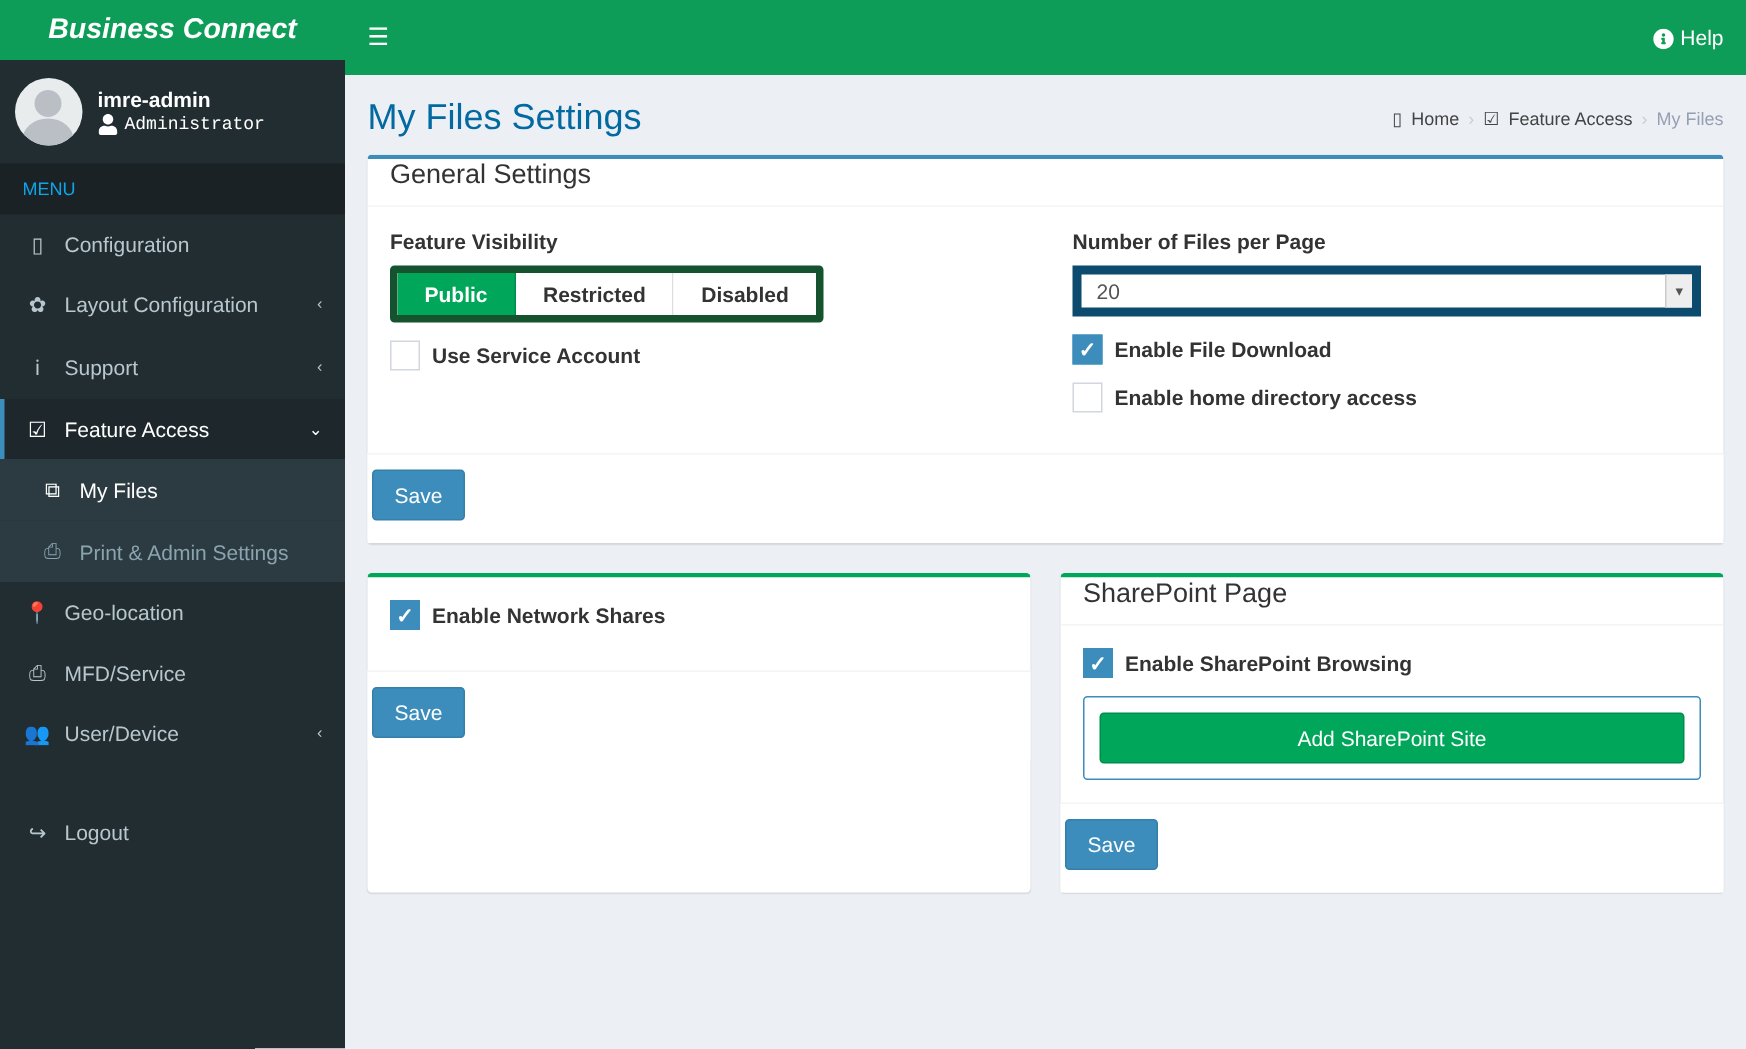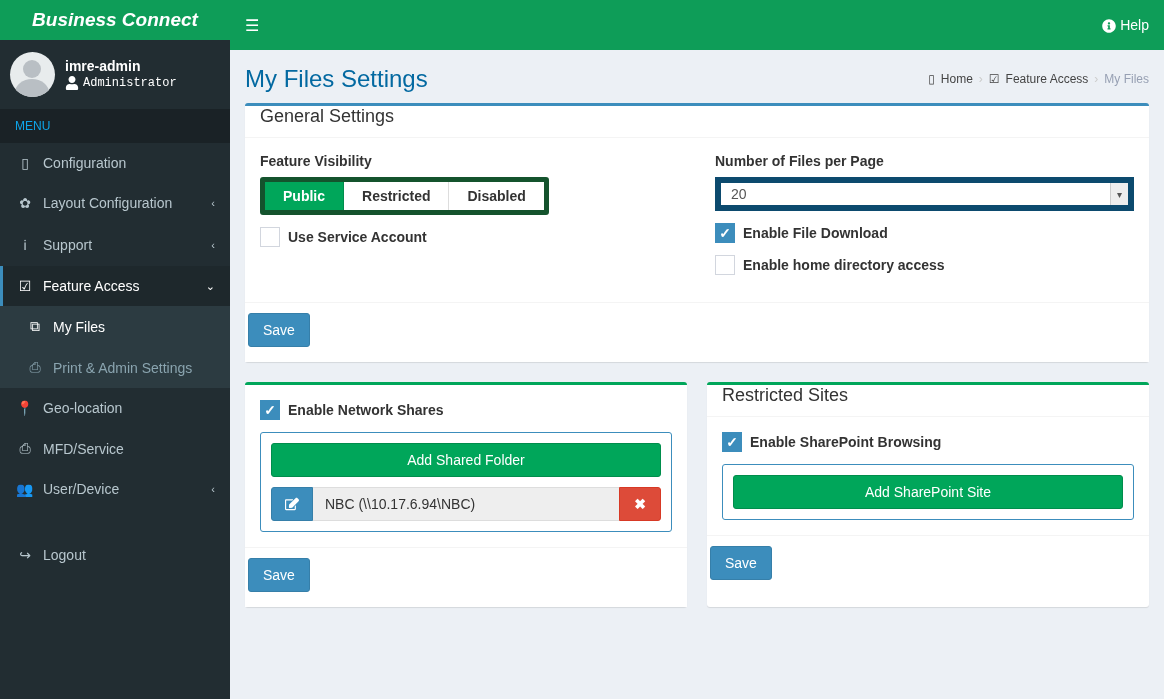--- a/index.html
+++ b/index.html
@@ -215,43 +215,29 @@
         </div>
       </div>
 
       <div class="two-col">
         <div class="box green-top">
           <div class="box-body">
             <div class="checkbox-row" style="margin-top:0;">
               <span class="chk checked">✓</span>
               <span>Enable Network Shares</span>
             </div>
-            <div class="panel-inner">
-              <span class="btn btn-success btn-block">Add Shared Folder</span>
-              <div class="share-row">
-                <div class="share-edit">
-                  <svg class="ico-svg" viewBox="0 0 576 512">
-                      <path d="M402.3 344.9l32-32c5-5 13.7-1.5 13.7 5.7V464c0 26.5-21.5 48-48 48H48c-26.5 0-48-21.5-48-48V112c0-26.5 21.5-48 48-48h273.5c7.1 0 10.7 8.6 5.7 13.7l-32 32c-1.5 1.5-3.5 2.3-5.7 2.3H48v352h352V350.5c0-2.1.8-4.1 2.3-5.6zm156.6-201.8L296.3 405.7l-90.4 10c-26.2 2.9-48.5-19.2-45.6-45.6l10-90.4L432.9 17.1c22.9-22.9 59.9-22.9 82.7 0l43.3 43.2c22.9 22.9 22.9 60 0 82.8z"></path>
-                    </svg>
-                </div>
-                <div class="share-name">NBC (\\10.17.6.94\NBC)</div>
-                <div class="share-del">
-                  <span>✖</span>
-                </div>
-              </div>
-            </div>
           </div>
           <div class="box-footer">
             <span class="btn btn-primary">Save</span>
           </div>
         </div>
 
         <div class="box green-top">
           <div class="box-header">
-            <div class="box-title">Restricted Sites</div>
+            <div class="box-title">SharePoint Page</div>
           </div>
           <div class="box-body">
             <div class="checkbox-row" style="margin-top:0;">
               <span class="chk checked">✓</span>
               <span>Enable SharePoint Browsing</span>
             </div>
             <div class="panel-inner">
               <span class="btn btn-success btn-block">Add SharePoint Site</span>
             </div>
           </div>

